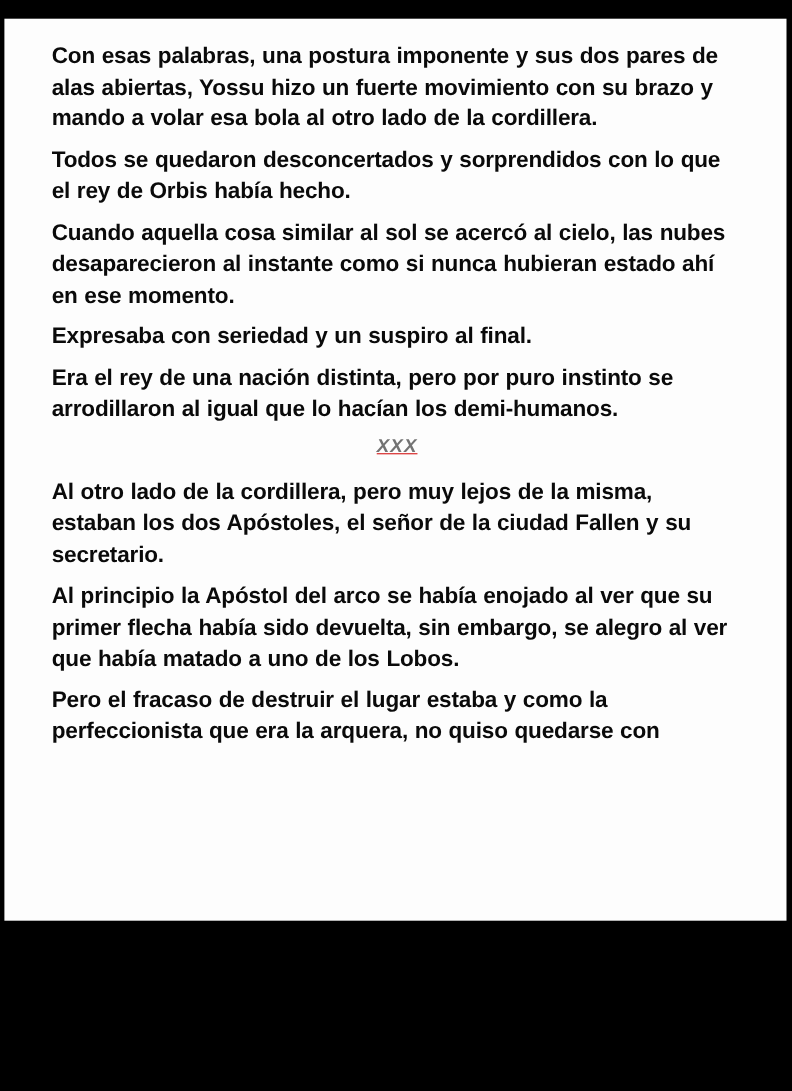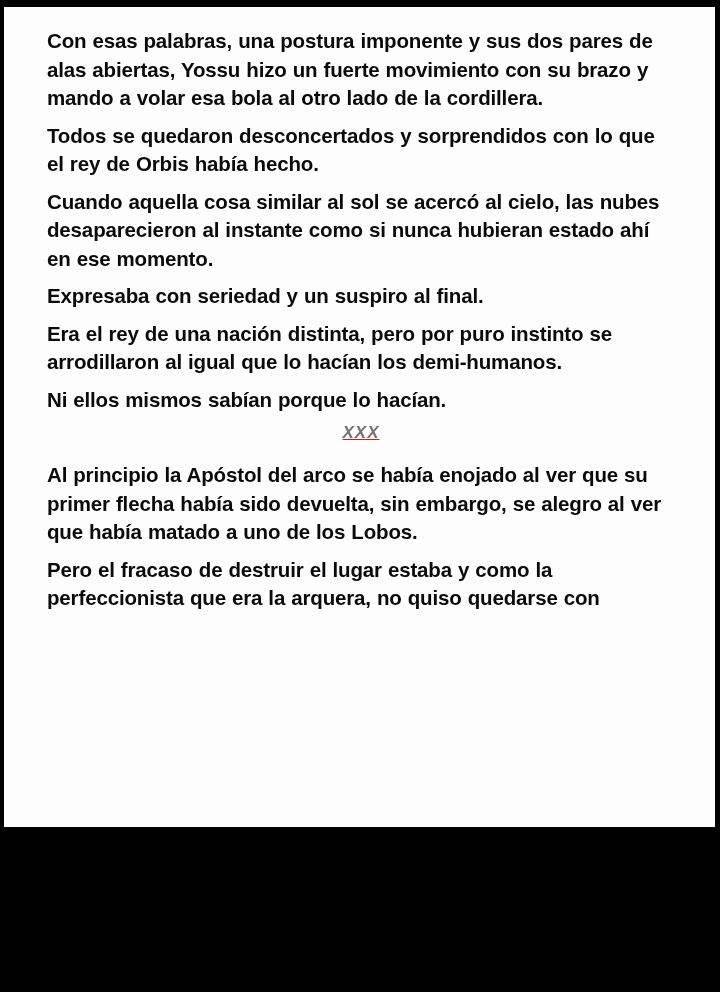--- a/index.html
+++ b/index.html
@@ -4,21 +4,21 @@
   <style>
     html, body { margin: 0; padding: 0; }
     body {
       width: 720px; height: 992px; overflow: hidden;
       background: #000;
       position: relative;
       font-family: "Liberation Sans", "DejaVu Sans", sans-serif;
     }
     .page {
       position: absolute;
-      left: 4px; top: 7px;
+      left: 4px; top: 17px;
       width: 711px; height: 820px;
       background: #fdfdfd;
       box-sizing: border-box;
       padding: 20px 40px 0 43px;
       color: #0a0a0a;
     }
     .para {
       margin: 0 0 9px 0;
       font-size: 20.5px;
       line-height: 28.5px;
@@ -43,21 +43,21 @@
   </style>
 </head>
 <body>
 
 <div class="page">
   <p class="para">Con esas palabras, una postura imponente y sus dos pares de alas abiertas, Yossu hizo un fuerte movimiento con su brazo y mando a volar esa bola al otro lado de la cordillera.</p>
   <p class="para">Todos se quedaron desconcertados y sorprendidos con lo que el rey de Orbis había hecho.</p>
   <p class="para">Cuando aquella cosa similar al sol se acercó al cielo, las nubes desaparecieron al instante como si nunca hubieran estado ahí en ese momento.</p>
   <p class="para">Expresaba con seriedad y un suspiro al final.</p>
   <p class="para">Era el rey de una nación distinta, pero por puro instinto se arrodillaron al igual que lo hacían los demi-humanos.</p>
-  <p class="para">Ni ellos mismos sabían porque lo hacían.</p>
 
   <div class="sep">
     <span>XXX</span>
   </div>
 
+  <p class="para">Al otro lado de la cordillera, pero muy lejos de la misma, estaban los dos Apóstoles, el señor de la ciudad Fallen y su secretario.</p>
   <p class="para">Al principio la Apóstol del arco se había enojado al ver que su primer flecha había sido devuelta, sin embargo, se alegro al ver que había matado a uno de los Lobos.</p>
   <p class="para">Pero el fracaso de destruir el lugar estaba y como la perfeccionista que era la arquera, no quiso quedarse con</p>
 </div>
 
 </body></html>

